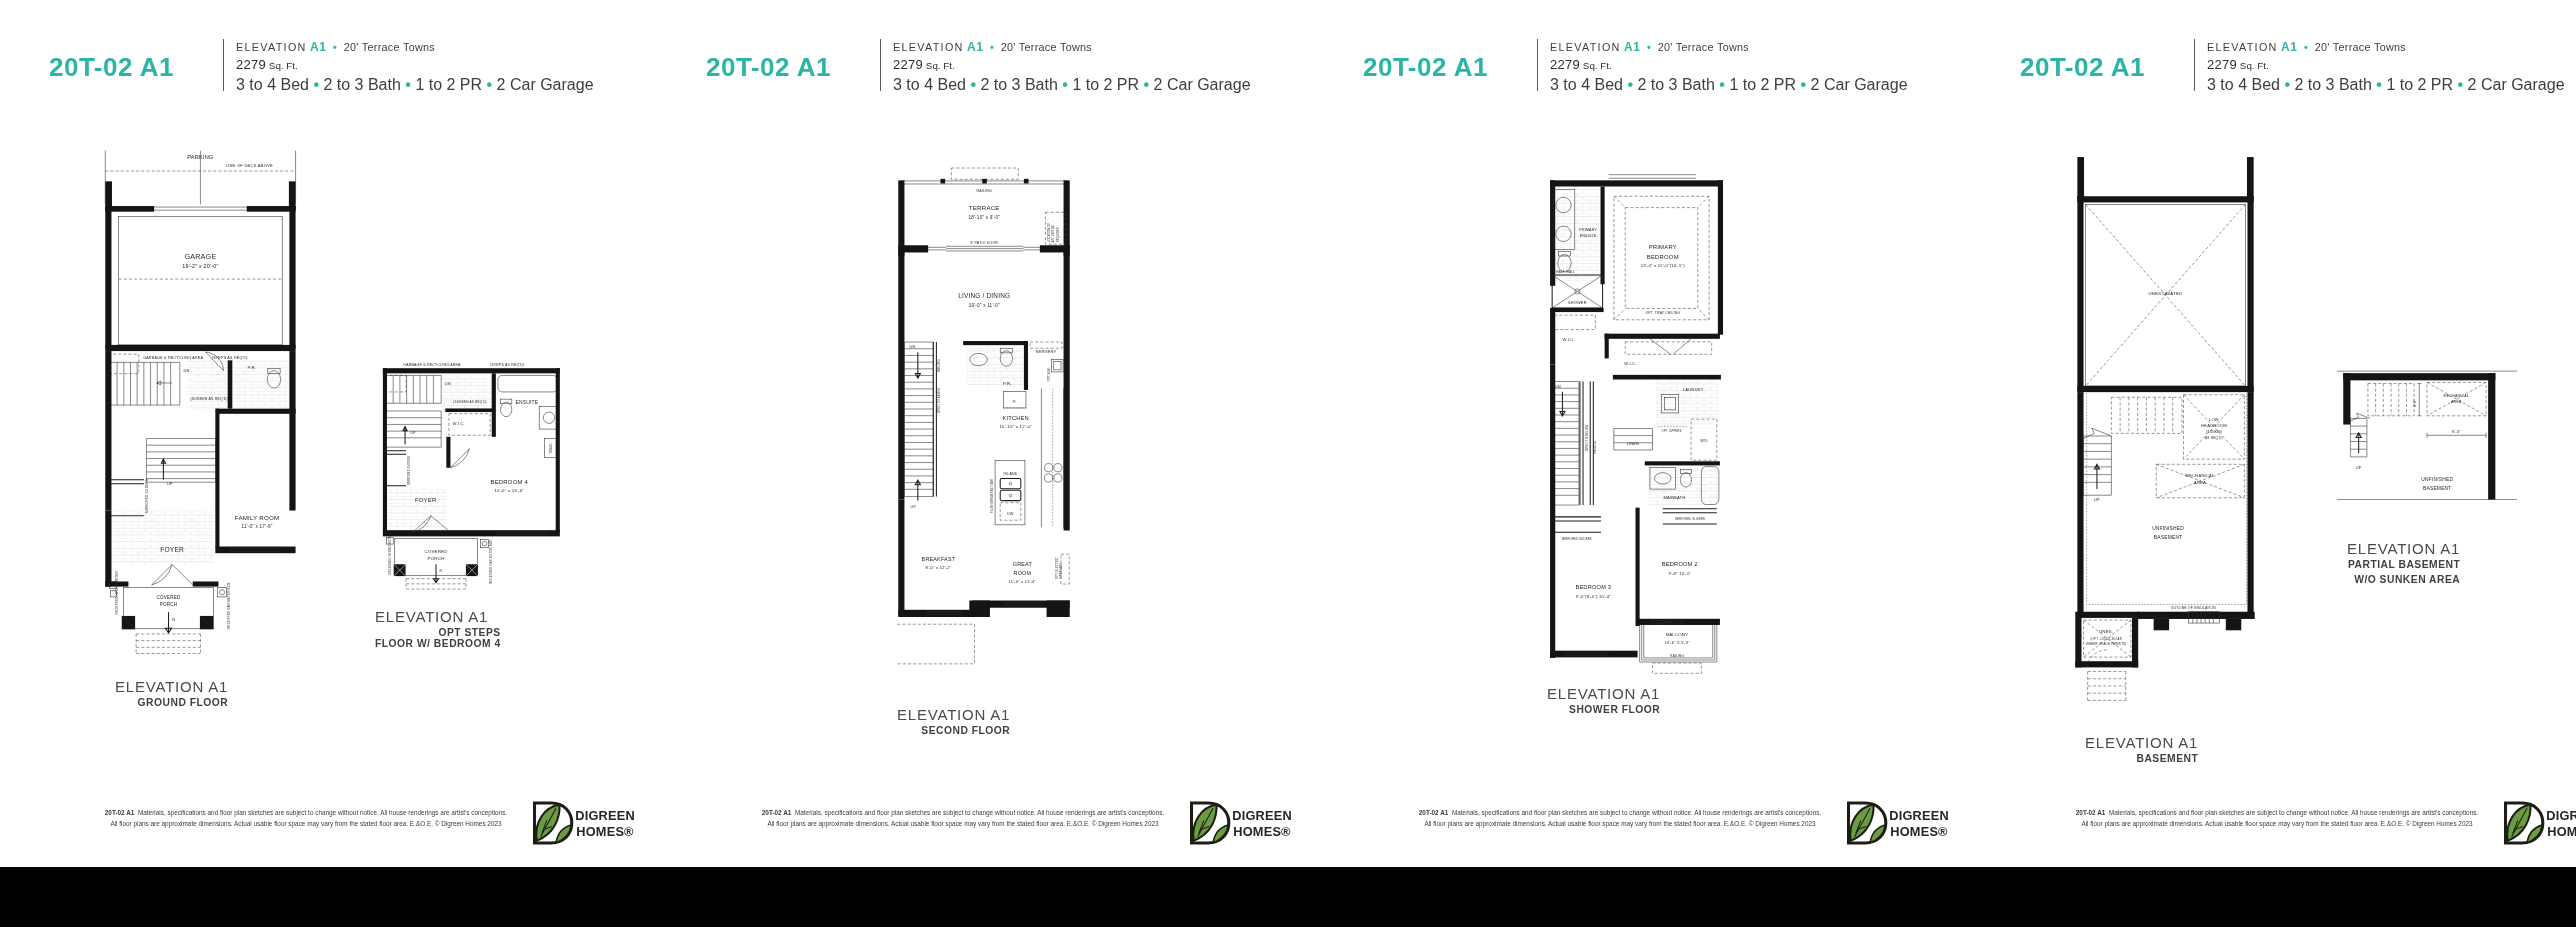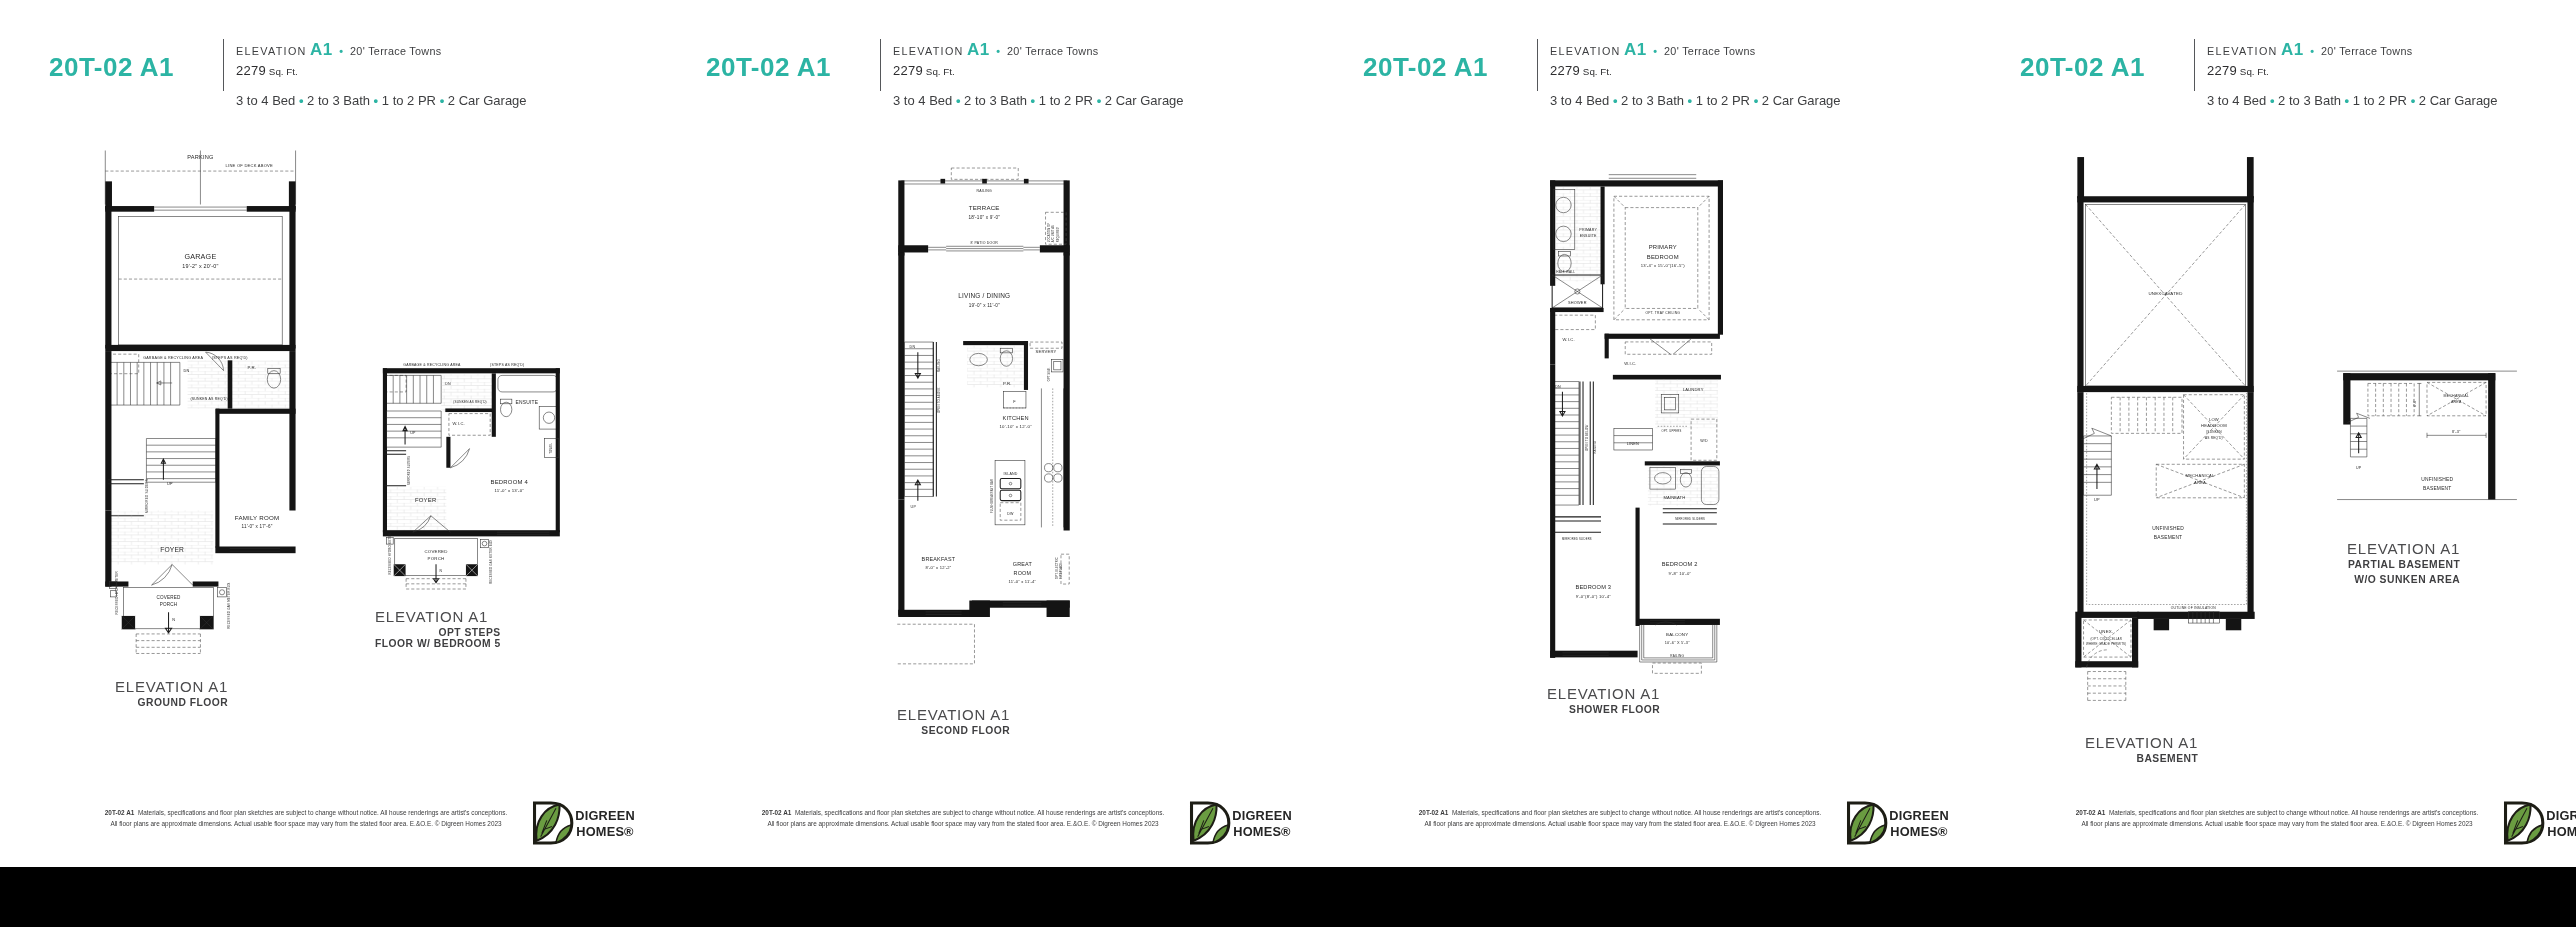--- a/index.html
+++ b/index.html
@@ -5,25 +5,25 @@
   html,body{margin:0;padding:0;background:#ffffff;width:2628px;height:927px;overflow:hidden;
     font-family:"Liberation Sans",sans-serif;}
   .page{position:relative;width:2628px;height:927px;background:#fff;}
   .panel{position:absolute;top:0;width:657px;height:867px;}
   
   .ptitle{position:absolute;left:49px;top:52px;font-size:26px;font-weight:bold;letter-spacing:0.5px;color:#2cb4a4;}
   .hdiv{position:absolute;left:223px;top:39px;width:1px;height:52px;background:#55575a;}
   .hblock{position:absolute;left:236px;top:40px;width:392px;}
   .hl1{font-size:10.8px;color:#3d3e40;letter-spacing:0.3px;white-space:nowrap;}
   .hl1 .elev{letter-spacing:1.3px;font-weight:500;}
-  .hl1 .code{color:#2cb4a4;font-weight:bold;font-size:17px;letter-spacing:0.5px;}
+  .hl1 .code{color:#2cb4a4;font-weight:bold;font-size:12px;letter-spacing:0.5px;}
   .bullet{color:#2cb4a4;font-weight:bold;}
   .hl2{margin-top:3.1px;font-size:9.8px;color:#2d2d2f;font-weight:normal;}
   .hl2 .num{font-size:13px;letter-spacing:0.3px;}
-  .hl3{margin-top:15px;font-size:13px;color:#3d3e40;white-space:nowrap;}
+  .hl3{margin-top:4px;font-size:16px;color:#3d3e40;white-space:nowrap;}
   
   .plabel{position:absolute;color:#4b4b4d;}
   .plabel .r{font-size:15px;letter-spacing:0.8px;margin-top:8px;}
   .plabel .b{font-size:10.3px;font-weight:bold;letter-spacing:0.5px;color:#3f3f41;margin-top:1.5px;text-align:right;}
   
   .disc{position:absolute;width:428px;text-align:center;font-size:6.4px;color:#3b3b3c;line-height:10.8px;}
   .disc .bp{font-weight:bold;}
   .logo{position:absolute;}
   
   .botbar{position:absolute;left:0;top:867px;width:2628px;height:61px;background:#000;}
@@ -215,21 +215,21 @@
     <rect class="ln" x="206" y="344" width="16" height="16"></rect>
         <circle class="ln" cx="214" cy="352" r="4.5"></circle>
     <text transform="rotate(-90 228 430)" x="228" y="430" font-size="5.5">RECESSED GAS METER BOX</text>
     <g class="dsh">
           <path d="M62 420H178 M62 430H178 M62 440H178 M62 420V440 M178 420V440"></path>
         </g>
   </svg>
   <div class="plabel" style="left:375px;top:600px">
     <div class="r">ELEVATION A1</div>
     <div class="b">OPT STEPS</div>
-    <div class="b" style="margin-top:0">FLOOR W/ BEDROOM 5</div>
+    <div class="b" style="margin-top:0">FLOOR W/ BEDROOM 4</div>
   </div>
 
   <div class="disc" style="left:92px;top:808px">
     <span class="bp">20T-02 A1</span>&nbsp; <span>Materials, specifications and floor plan sketches are subject to change without notice. All house renderings are artist's conceptions.</span><br>
     <span>All floor plans are approximate dimensions. Actual usable floor space may vary from the stated floor area. E.&amp;O.E. © Digreen Homes 2023</span>
   </div>
   <svg class="logo" style="left:529px;top:800px" width="103" height="47" viewBox="0 0 200 92">
     <g>
       <path d="M10 6 H42 C68 6 83 24 83 45 C83 66 68 84 42 84 H10 Z" fill="#fff" stroke="#1d1d15" stroke-width="6"></path>
       <path d="M14 80 C9 42 30 14 59 9 C60 34 50 66 14 80 Z" fill="#6a9c41" stroke="#1d1d15" stroke-width="4"></path>

